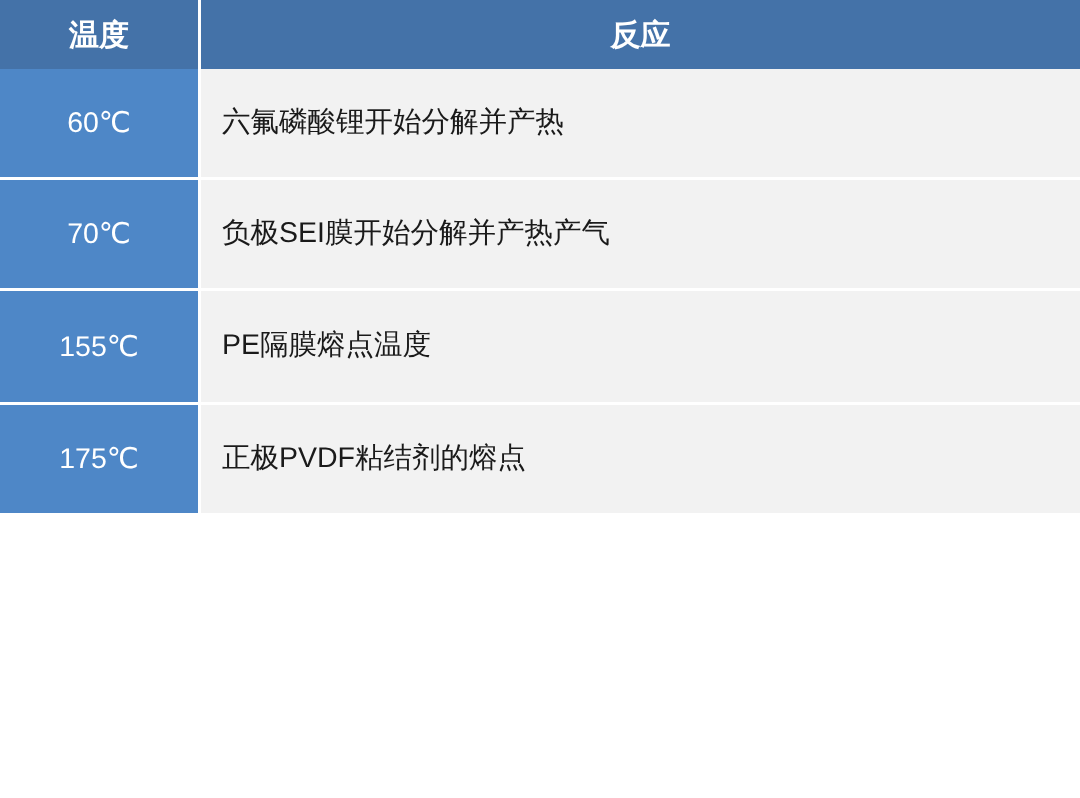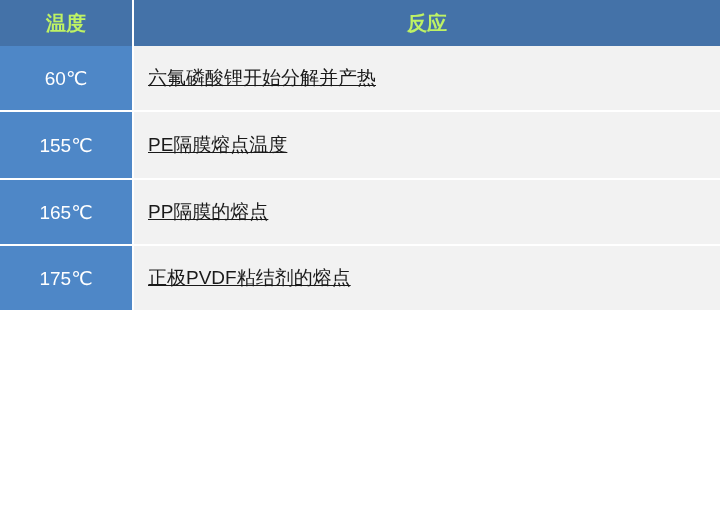--- a/index.html
+++ b/index.html
@@ -22,59 +22,58 @@
   table.temp-table {
     width: 720px;
     border-collapse: collapse;
     table-layout: fixed;
   }
   table.temp-table col.c1 { width: 133px; }
   table.temp-table col.c2 { width: 587px; }
 
   thead th {
     background: #4472a8;
-    color: #bef264;
+    color: #ffffff;
     font-size: 20px;
     font-weight: bold;
     text-align: center;
     vertical-align: middle;
     height: 46px;
     padding: 0;
     border: none;
     margin-top: 16px;
   }
   thead th.head-sep {
     border-left: 2px solid #ffffff;
     font-family: Liberation Serif, serif;
   }
 
   tbody td {
     border: none;
-    padding: 0;
+    padding: 12px;
   }
   td.temp-cell {
     background: #4e87c7;
     color: #ffffff;
     font-size: 19px;
     text-align: center;
     vertical-align: middle;
     border-bottom: 2px solid #ffffff;
     border-right: 2px solid #ffffff;
     white-space: nowrap;
   }
   td.react-cell {
     background: #f2f2f2;
     color: #1a1a1a;
     font-size: 19px;
     text-align: left;
     vertical-align: middle;
     border-bottom: 2px solid #ffffff;
     padding: 8px 12px 8px 14px;
     line-height: 1.45;
-    text-decoration: underline;
   }
   tbody tr.r-tall td { height: 76px; }
   tbody tr.r-norm td { height: 48px; }
   tbody tr.r-mid td  { height: 50px; }
 </style>
 </head>
 <body>
 
 <div class="table-wrap">
   <table class="temp-table">
@@ -86,27 +85,27 @@
       <tr>
         <th>温度</th>
         <th class="head-sep">反应</th>
       </tr>
     </thead>
     <tbody>
       <tr class="r-norm">
         <td class="temp-cell">60℃</td>
         <td class="react-cell">六氟磷酸锂开始分解并产热</td>
       </tr>
+      <tr class="r-norm">
+        <td class="temp-cell">70℃</td>
+        <td class="react-cell">负极SEI膜开始分解并产热产气</td>
+      </tr>
       <tr class="r-mid">
         <td class="temp-cell">155℃</td>
         <td class="react-cell">PE隔膜熔点温度</td>
-      </tr>
-      <tr class="r-norm">
-        <td class="temp-cell">165℃</td>
-        <td class="react-cell">PP隔膜的熔点</td>
       </tr>
       <tr class="r-norm">
         <td class="temp-cell">175℃</td>
         <td class="react-cell">正极PVDF粘结剂的熔点</td>
       </tr>
 
     </tbody>
   </table>
 </div>
 

